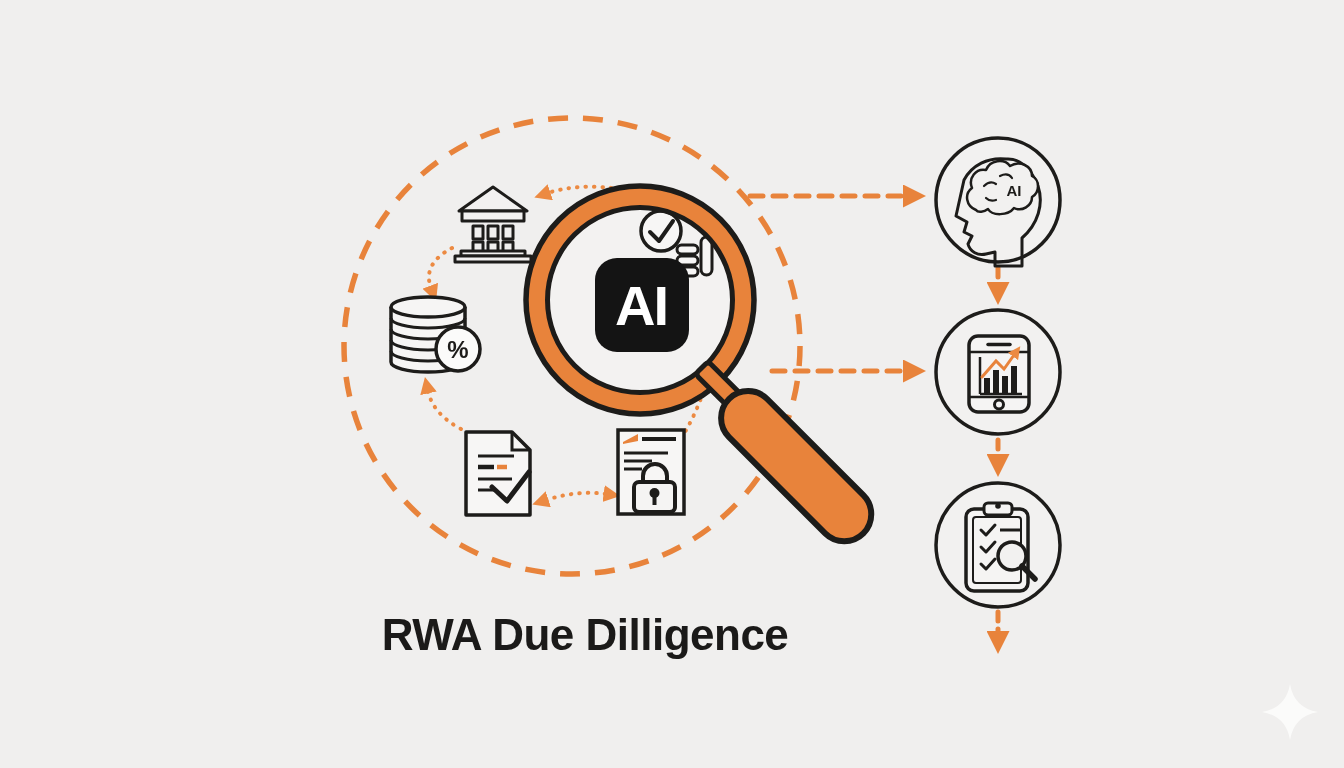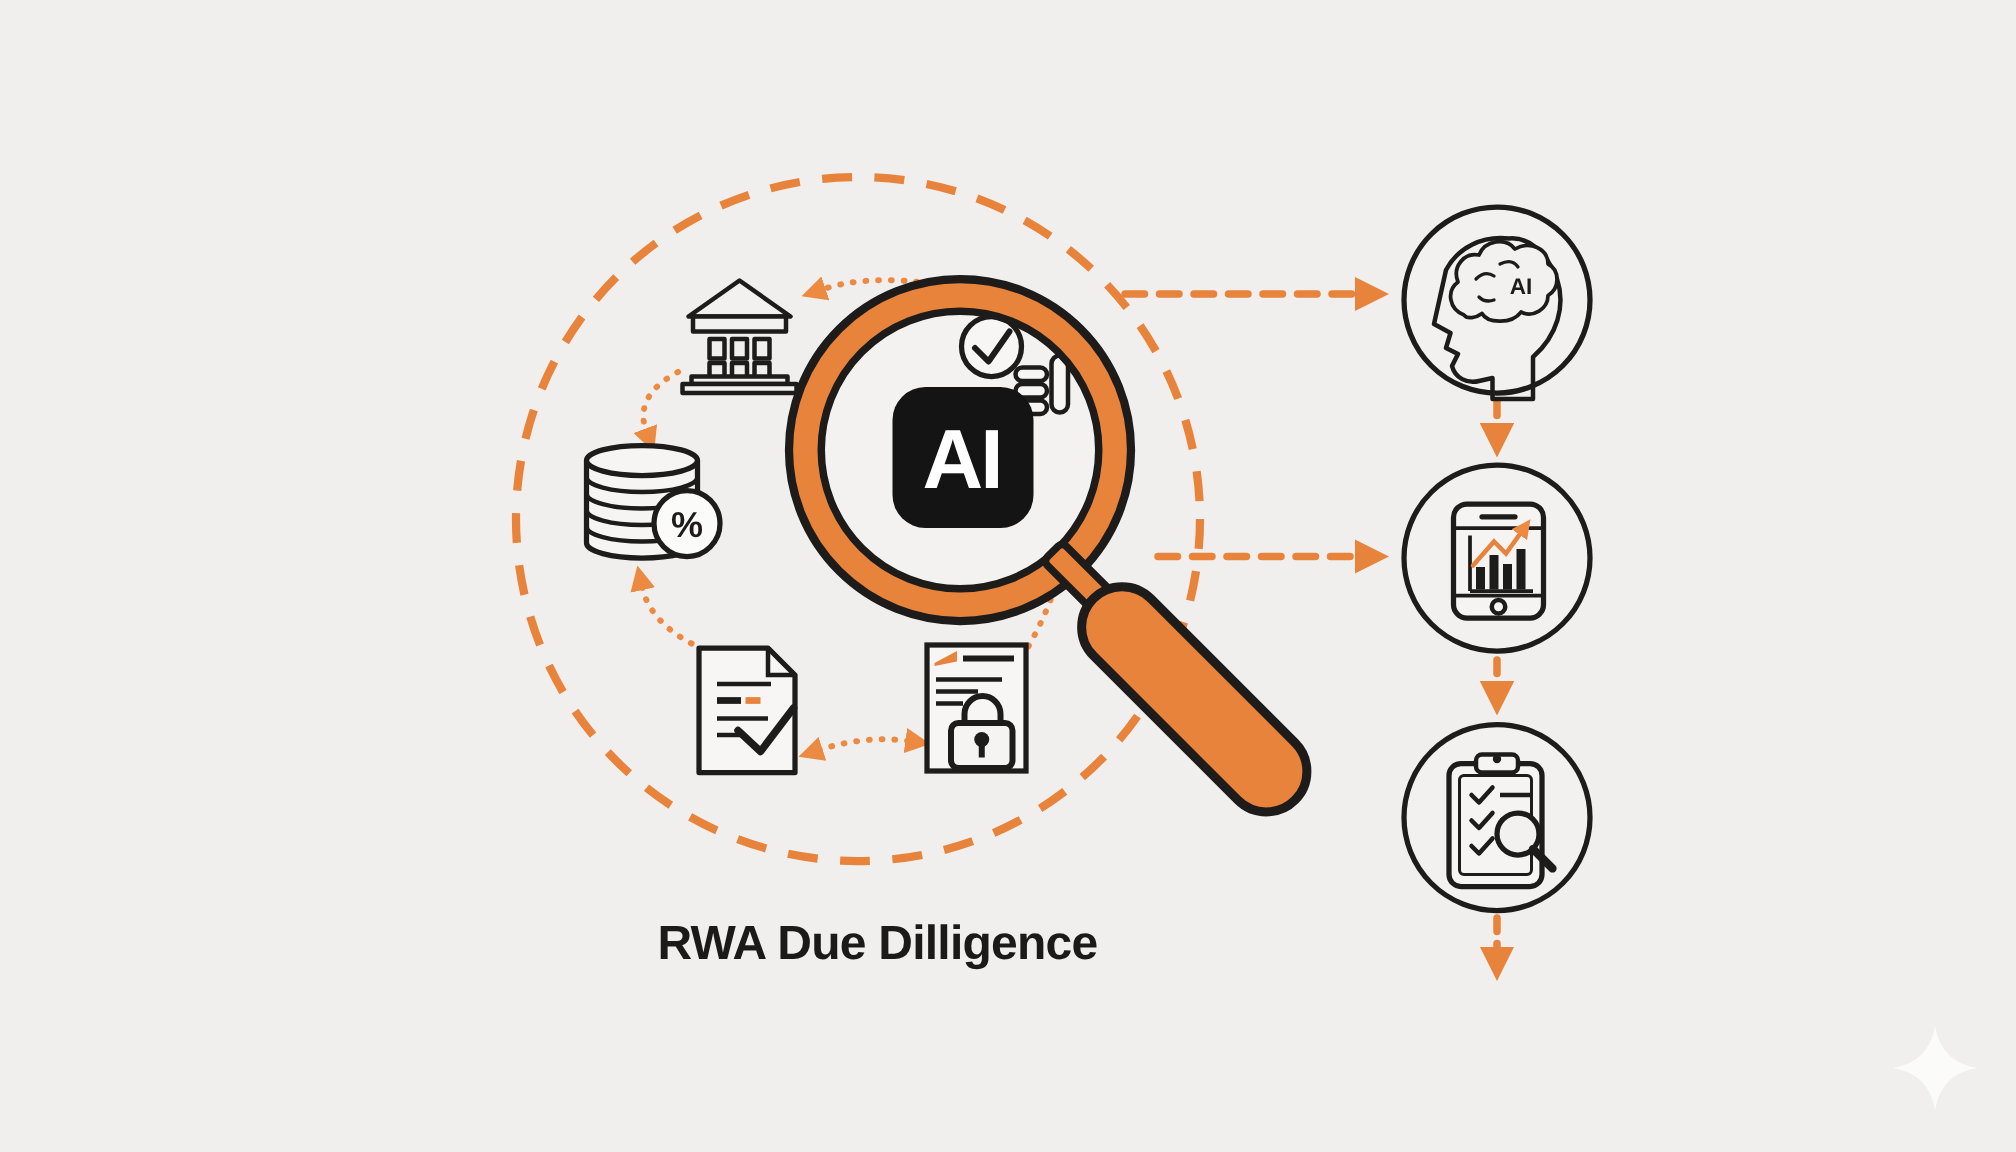--- a/index.html
+++ b/index.html
@@ -8,21 +8,21 @@
     font-family:"Liberation Sans",sans-serif;
     background:#e9e8e7;
   }
   .canvas{
     position:relative;width:1344px;height:768px;
     background:#f0efee;
   }
   .canvas svg{position:absolute;left:0;top:0;}
   .diagram-title{
     position:absolute;left:585px;top:610px;transform:translateX(-50%);
-    font-size:32px;font-weight:700;color:#1b1a19;letter-spacing:-0.5px;
+    font-size:44px;font-weight:700;color:#1b1a19;letter-spacing:-0.5px;
     white-space:nowrap;
   }
   text{font-family:"Liberation Sans",sans-serif;}
   .ai-badge-text{font-size:56px;font-weight:800;fill:#ffffff;letter-spacing:-2px;}
   .brain-ai-text{font-size:15px;font-weight:700;fill:#1d1c1a;}
   .pct-text{font-size:24px;font-weight:700;fill:#1d1c1a;}
 </style>
 </head>
 <body>
 

